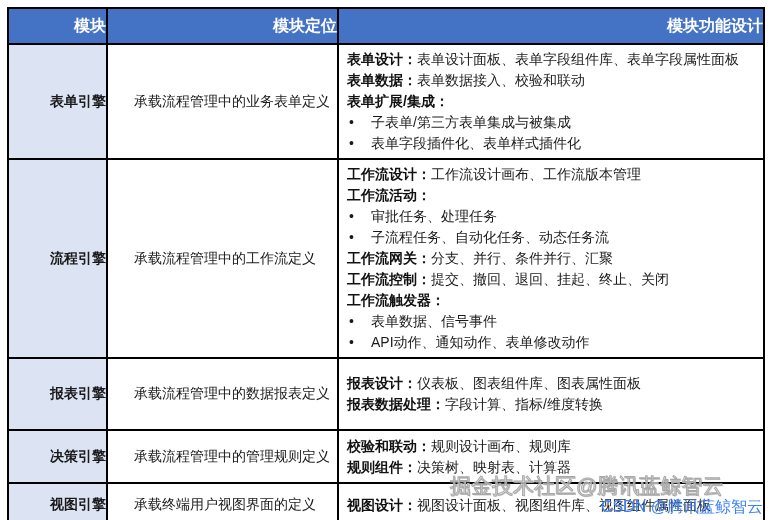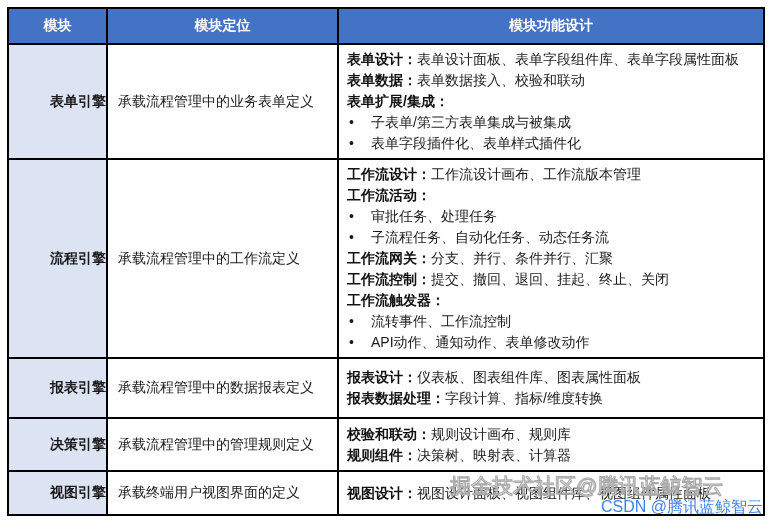--- a/index.html
+++ b/index.html
@@ -18,32 +18,32 @@
     border-collapse:collapse;table-layout:fixed;
   }
   #module-table th,#module-table td{
     border:2px solid var(--border);
     font-size:14px;color:#1a1a1a;
     vertical-align:middle;
   }
   #module-table thead tr{height:36px;}
   #module-table th{
     background:var(--header_bg);color:var(--header_text);
-    font-weight:bold;text-align:center;font-size:14px;
+    font-weight:bold;text-align:right;font-size:16px;
   }
   tr.r0{height:114px;}
   tr.r1{height:199px;}
-  tr.r2{height:60px;}
+  tr.r2{height:72px;}
   tr.r3{height:53px;}
   tr.r4{height:44px;}
   td.mod{
     background:var(--module_bg);
     font-weight:bold;text-align:right;font-size:15px;color:#111;
   }
-  td.pos{padding-left:10px;padding-right:6px;}
+  td.pos{padding-left:26px;padding-right:6px;}
   td.feat{padding:4px 6px 4px 8px;}
   .fl{line-height:21px;font-size:14px;white-space:nowrap;}
   .fb{font-weight:bold;color:#111;}
   .fl.bl .dot{display:inline-block;width:24px;padding-left:2px;}
   .wm-large{
     position:absolute;left:450px;top:472px;
     font-size:21px;font-weight:normal;letter-spacing:0px;white-space:nowrap;
     color:rgba(240,240,240,0.55);
     -webkit-text-stroke:1px var(--watermark);
     text-shadow:1px 1px 0 rgba(150,150,150,0.5);
@@ -90,21 +90,21 @@
         <td class="mod">流程引擎</td>
         <td class="pos">承载流程管理中的工作流定义</td>
         <td class="feat">
           <div class="fl"><span class="fb">工作流设计：</span><span>工作流设计画布、工作流版本管理</span></div>
           <div class="fl"><span class="fb">工作流活动：</span><span></span></div>
           <div class="fl bl"><span class="dot">•</span><span>审批任务、处理任务</span></div>
           <div class="fl bl"><span class="dot">•</span><span>子流程任务、自动化任务、动态任务流</span></div>
           <div class="fl"><span class="fb">工作流网关：</span><span>分支、并行、条件并行、汇聚</span></div>
           <div class="fl"><span class="fb">工作流控制：</span><span>提交、撤回、退回、挂起、终止、关闭</span></div>
           <div class="fl"><span class="fb">工作流触发器：</span><span></span></div>
-          <div class="fl bl"><span class="dot">•</span><span>流转事件、工作流控制</span></div>
+          <div class="fl bl"><span class="dot">•</span><span>表单数据、信号事件</span></div>
           <div class="fl bl"><span class="dot">•</span><span>API动作、通知动作、表单修改动作</span></div>
         </td>
       </tr>
 
       <tr class="r2">
         <td class="mod">报表引擎</td>
         <td class="pos">承载流程管理中的数据报表定义</td>
         <td class="feat">
           <div class="fl"><span class="fb">报表设计：</span><span>仪表板、图表组件库、图表属性面板</span></div>
           <div class="fl"><span class="fb">报表数据处理：</span><span>字段计算、指标/维度转换</span></div>

